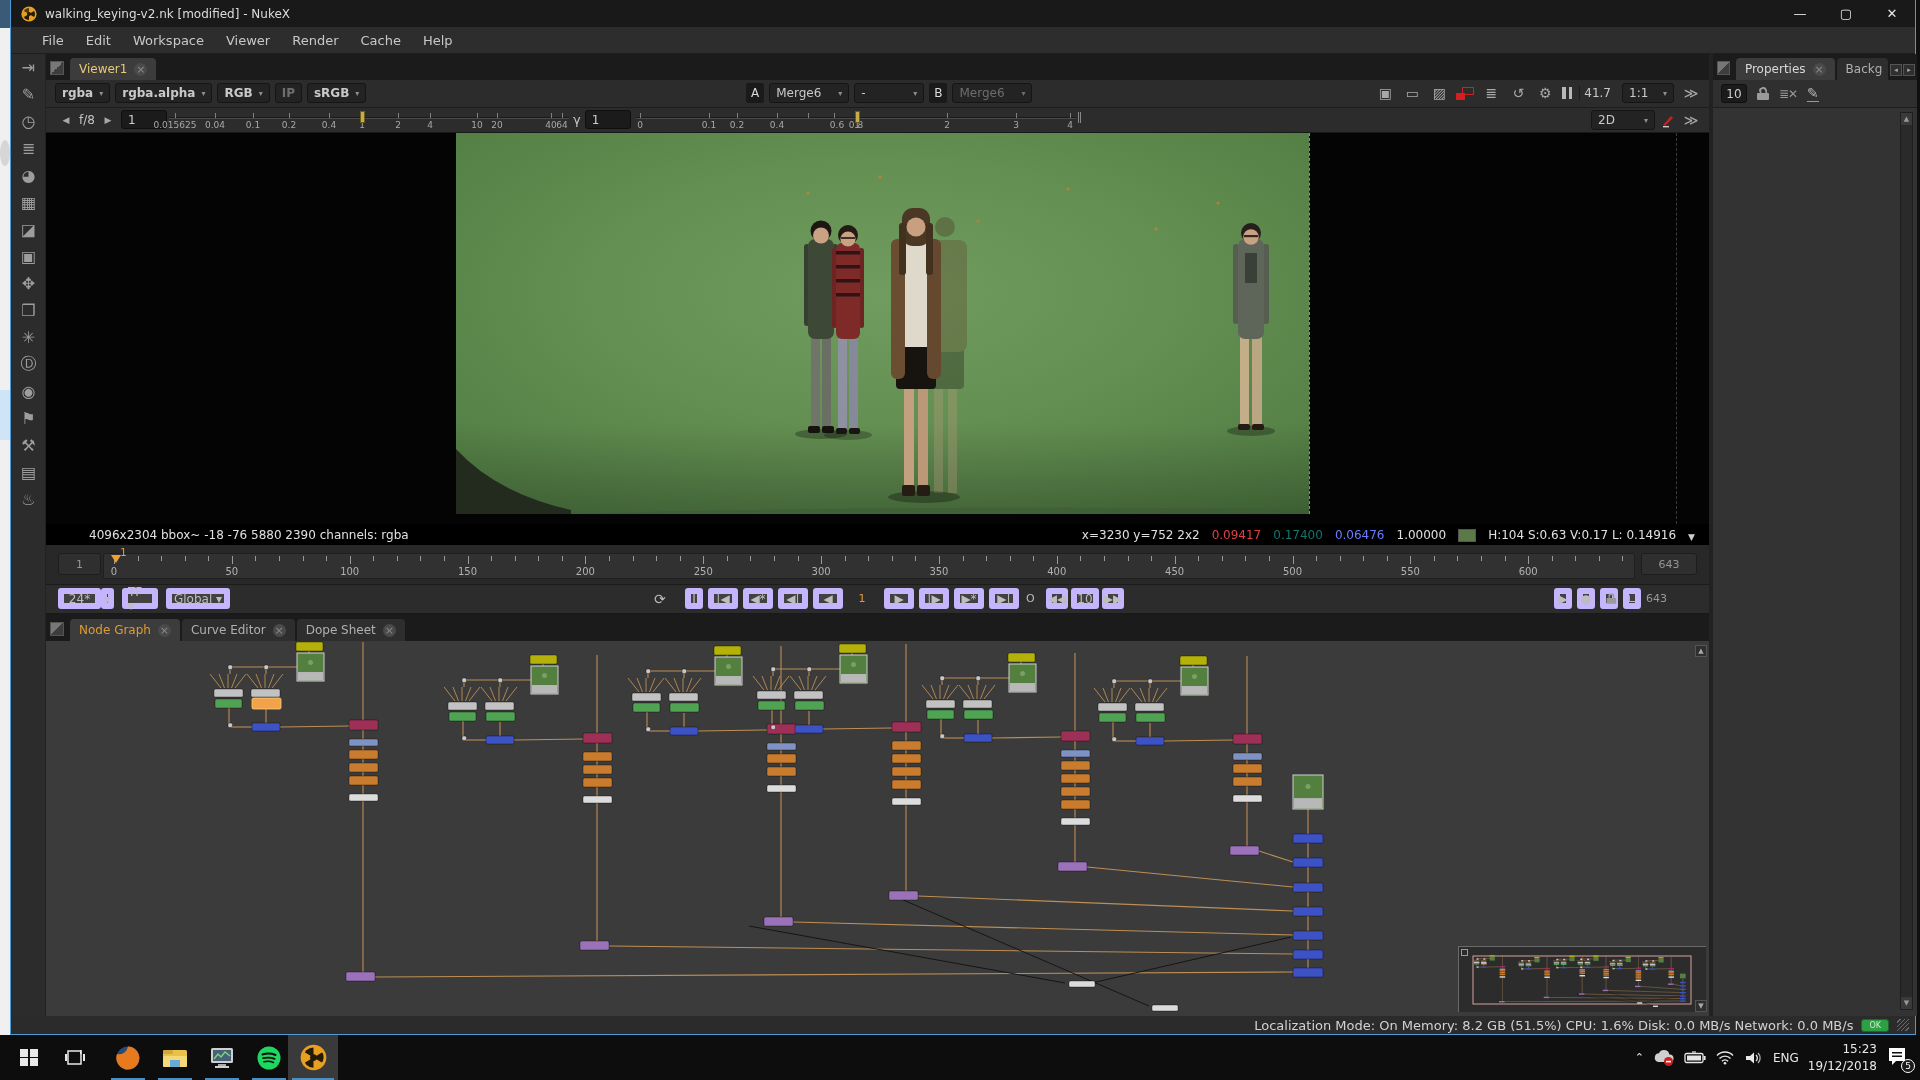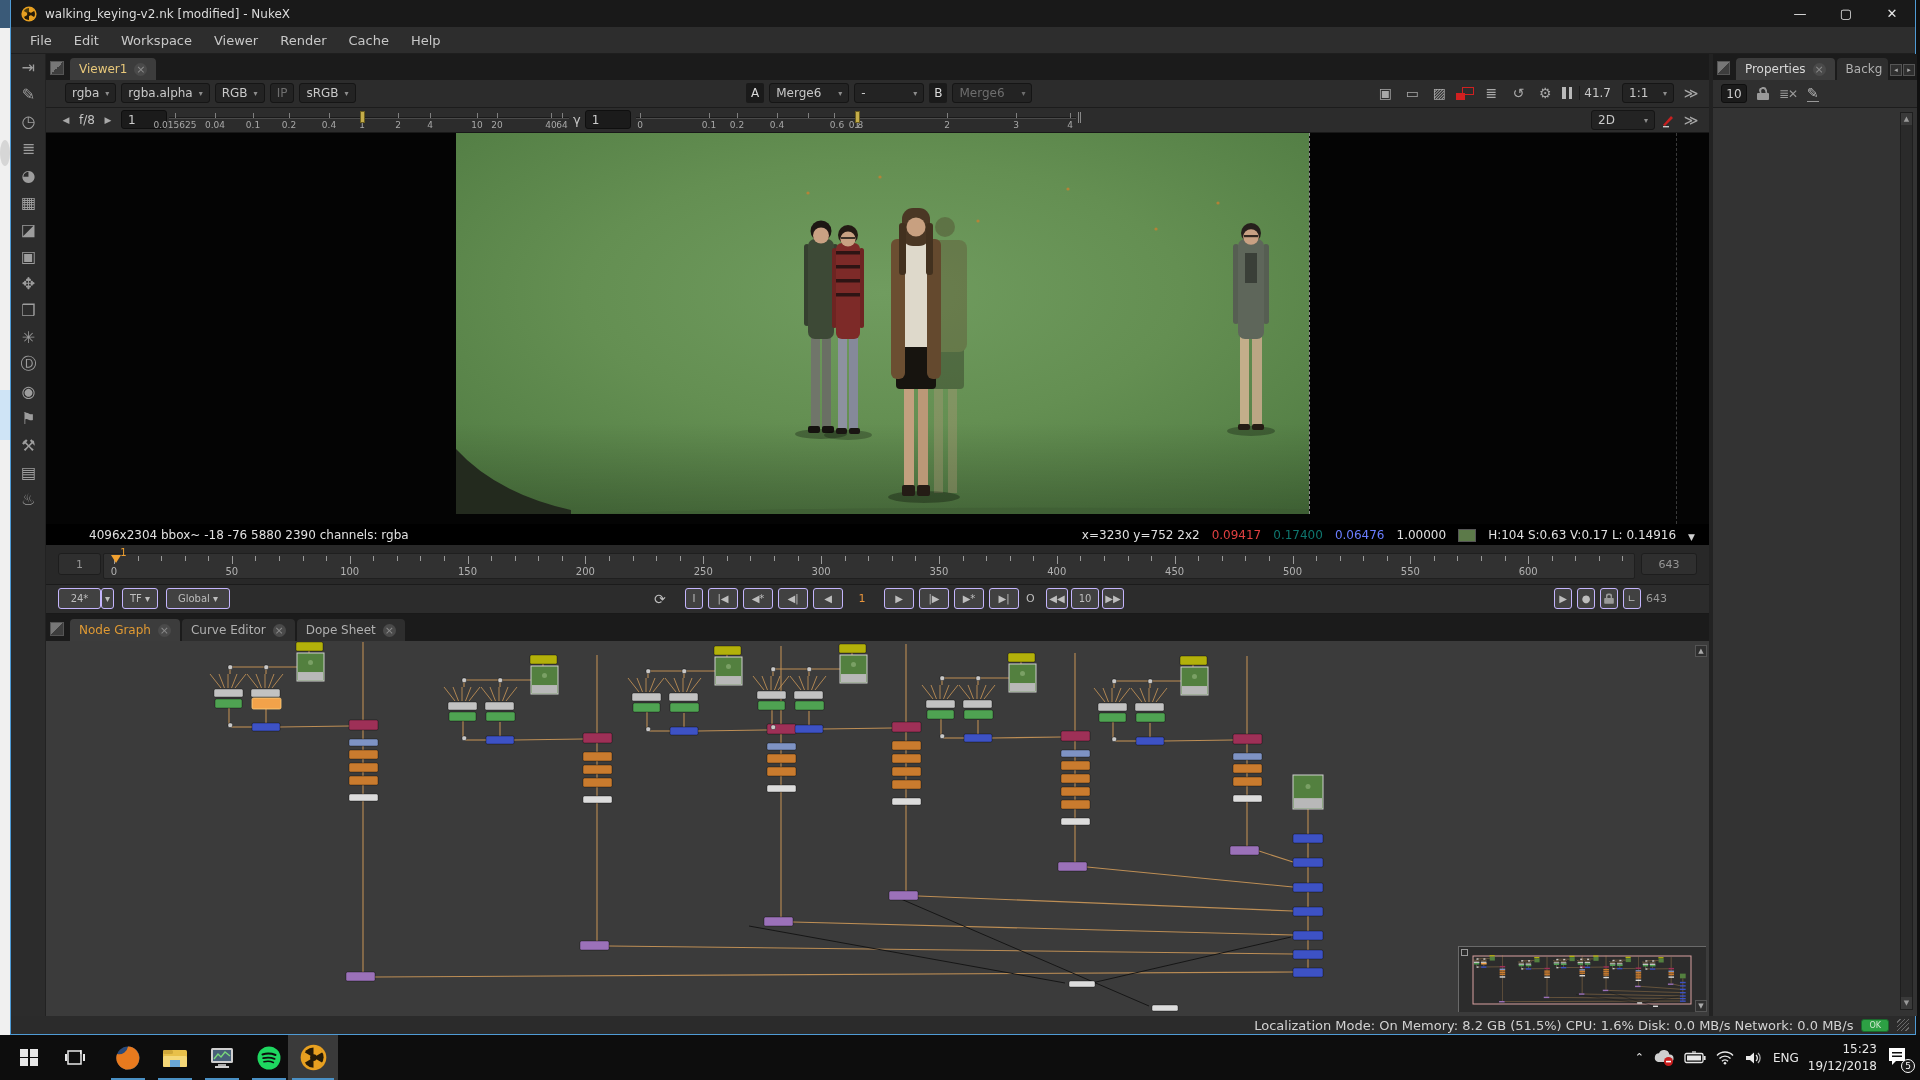--- a/index.html
+++ b/index.html
@@ -9,21 +9,21 @@
   .behind{position:absolute;left:0;top:0;width:10px;height:1035px;background:#f0f0f0;}
   .behind .seg1{position:absolute;left:0;top:0;width:10px;height:28px;background:#3a5a78;}
   .behind .seg2{position:absolute;left:0;top:390px;width:10px;height:50px;background:#cfe4f6;}
   .behind .seg3{position:absolute;left:0;top:140px;width:10px;height:26px;background:#d6d6d6;border-radius:50%;}
   
   .app{position:absolute;left:10px;top:0;width:1906px;height:1035px;background:#333333;border:1px solid #4f9bd5;border-top:none;}
   .titlebar{position:absolute;left:0;top:0;width:100%;height:27px;background:#191919;display:flex;align-items:center;color:#dcdcdc;font-size:12px;}
   .titlebar .appicon{width:16px;height:16px;margin:0 8px 0 10px;}
   .wincontrols{margin-left:auto;display:flex;height:100%;}
   .wincontrols div{width:46px;display:flex;align-items:center;justify-content:center;color:#e8e8e8;font-size:13px;}
-  .menubar{position:absolute;left:0;top:27px;width:100%;height:27px;background:#2d2d2d;border-bottom:1px solid #1e1e1e;display:flex;align-items:center;padding-left:8px;}
+  .menubar{position:absolute;left:0;top:27px;width:100%;height:27px;background:#2d2d2d;border-bottom:1px solid #1e1e1e;display:flex;align-items:center;padding-left:20px;}
   .menubar .mi{padding:4px 11px;color:#c8c8c8;font-size:13px;}
   
   .lefttb{position:absolute;left:0;top:54px;width:35px;height:962px;background:#2c2c2c;border-right:1px solid #222;}
   .lefttb .tbi{width:35px;height:27px;display:flex;align-items:center;justify-content:center;color:#9d9d9d;font-size:16px;}
   
   .main{position:absolute;left:35px;top:54px;width:1663px;height:962px;background:#2c2c2c;}
   .tabrow{position:absolute;left:0;top:0;width:100%;height:26px;background:#1b1b1b;display:flex;align-items:flex-end;}
   .paneicon{width:14px;height:14px;margin:0 6px 5px 4px;background:linear-gradient(135deg,#777 0 50%,#3d3d3d 50% 100%);border:1px solid #555;}
   .tab{height:22px;display:flex;align-items:center;gap:7px;padding:0 9px;background:#3c3c3c;border-radius:4px 4px 0 0;color:#d9d9d9;font-size:12px;margin-right:2px;}
   .tab.inactive{background:#2e2e2e;color:#b0b0b0;}
@@ -57,21 +57,21 @@
   .vstatus .right{margin-left:auto;margin-right:14px;display:flex;align-items:flex-end;gap:12px;}
   .swatch{width:18px;height:13px;border:1px solid #555;}
   .timeline{position:absolute;left:0;top:491px;width:100%;height:40px;background:#282828;border-bottom:1px solid #1b1b1b;}
   .ruler{position:absolute;left:57px;top:8px;width:1532px;height:26px;background:#313131;border:1px solid #1f1f1f;border-radius:2px;}
   .rtick{position:absolute;top:2px;width:1px;background:#9a9a9a;}
   .rlab{position:absolute;top:12px;font-size:10px;color:#b2b2b2;transform:translateX(-50%);}
   .iobox{position:absolute;background:#2f2f2f;border:1px solid #1d1d1d;border-radius:3px;color:#969696;font-size:11px;display:flex;align-items:center;justify-content:center;}
   .playhead{position:absolute;top:-7px;color:#f0a030;font-size:10px;}
   .phmark{position:absolute;top:1px;width:0;height:0;border-left:5px solid transparent;border-right:5px solid transparent;border-top:8px solid #f0a030;}
   .playback{position:absolute;left:0;top:531px;width:100%;height:29px;background:#2c2c2c;border-bottom:1px solid #191919;}
-  .pbtn{position:absolute;top:3px;width:30px;height:21px;background:#414141;border:1px solid #c4b5fd;border-radius:3px;color:#bdbdbd;font-size:10px;display:flex;align-items:center;justify-content:center;}
+  .pbtn{position:absolute;top:3px;width:30px;height:21px;background:#414141;border:6px solid #c4b5fd;border-radius:3px;color:#bdbdbd;font-size:12px;display:flex;align-items:center;justify-content:center;}
   .ptxt{position:absolute;top:3px;height:21px;display:flex;align-items:center;color:#bdbdbd;font-size:11px;}
   .dagtabs{position:absolute;left:0;top:560px;width:100%;height:27px;background:#1b1b1b;display:flex;align-items:flex-end;}
   .dag{position:absolute;left:0;top:587px;width:100%;height:375px;background:#3b3b3b;overflow:hidden;}
   .minimap{position:absolute;left:1412px;top:305px;width:248px;height:66px;background:#2c2c2c;border-top:1px solid #6a6a6a;border-left:1px solid #6a6a6a;}
   .minicorner{position:absolute;left:2px;top:2px;width:7px;height:7px;border:1px solid #9a9a9a;}
   .dagscroll{position:absolute;right:2px;width:12px;height:12px;background:#2f2f2f;border:1px solid #555;color:#aaa;font-size:7px;display:flex;align-items:center;justify-content:center;}
   
   .splitter{position:absolute;left:1698px;top:54px;width:4px;height:962px;background:#222;}
   .rpanel{position:absolute;left:1702px;top:54px;width:204px;height:962px;background:#333;}
   .rpanel .tabrow{height:26px;}
@@ -160,21 +160,21 @@
 
       <div class="tabrow">
         <div class="paneicon"></div>
         <div class="tab" style="color:#e8c87a;">
           <span>Viewer1</span>
           <span class="x">×</span>
         </div>
       </div>
 
       <div class="row1">
-        <div class="grp" style="left:19px;top:3px;">
+        <div class="grp" style="left:9px;top:3px;font-weight:bold;">
           <div class="dd">
               <span>rgba</span>
               <span class="car">▾</span>
             </div>
           <div class="dd">
               <span>rgba.alpha</span>
               <span class="car">▾</span>
             </div>
           <div class="dd">
               <span>RGB</span>

